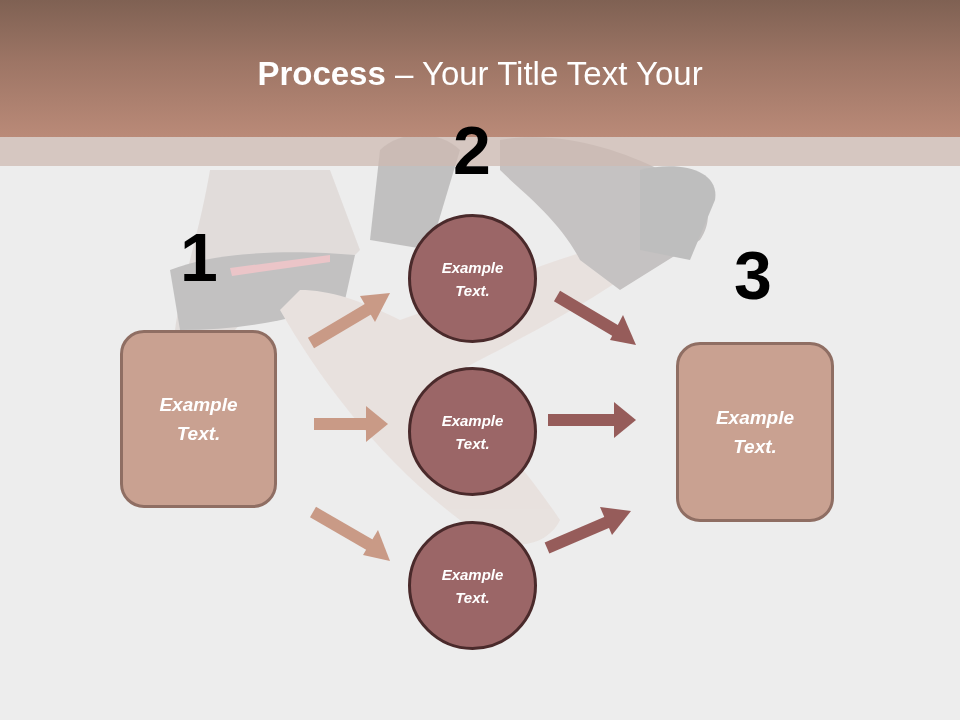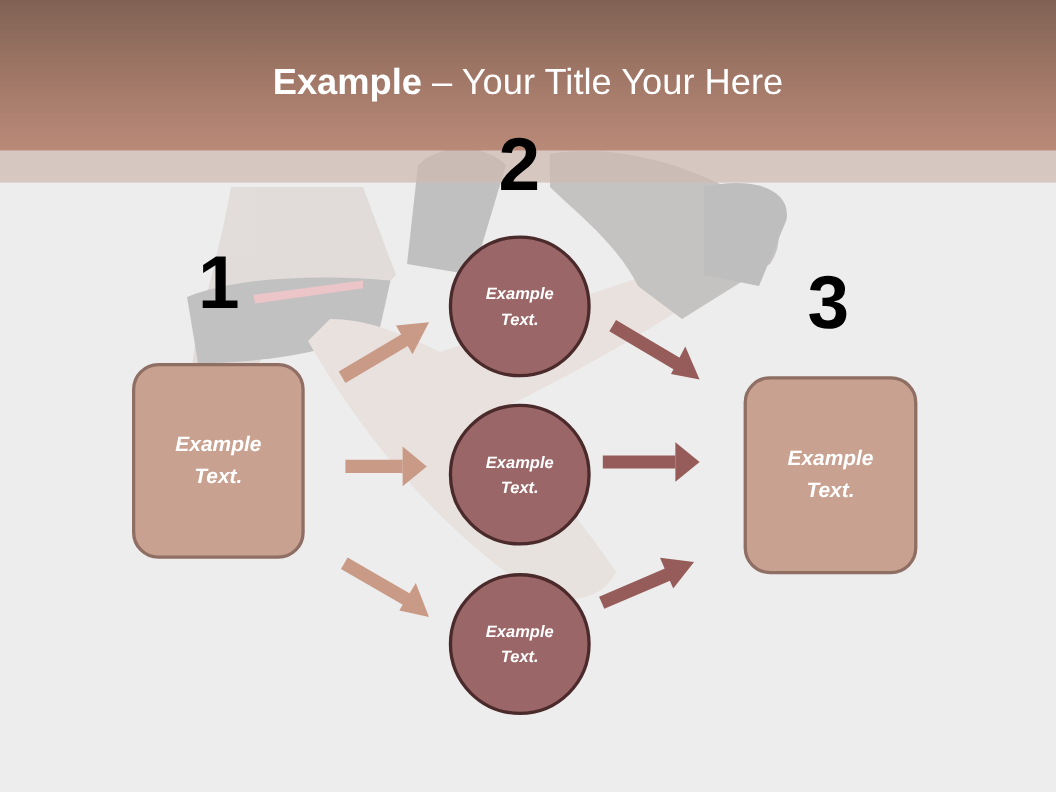--- a/index.html
+++ b/index.html
@@ -58,21 +58,21 @@
     <path d="M280 310 C320 380 380 460 460 520 C480 545 540 560 560 520 C520 460 480 420 440 380 C480 360 560 320 620 280 L590 250 C520 270 460 300 400 320 C360 300 330 290 300 290 Z" fill="#d8b9ad"></path>
     <path d="M380 150 C400 130 440 130 460 150 L430 250 L370 240 Z" fill="#2a2626"></path>
     <path d="M500 140 C560 130 620 150 660 170 C700 180 720 210 700 240 L620 290 L580 260 C560 220 520 190 500 170 Z" fill="#3a2e2c"></path>
     <path d="M640 170 C680 160 720 170 715 200 L690 260 L640 250 Z" fill="#1e1c1c"></path>
   </g>
 </svg>
 
 <div class="header"></div>
 <div class="header-band"></div>
 
-<div class="title"><b>Example</b><span> – Your Title Your Here</span></div>
+<div class="title"><b>Process</b><span> – Your Title Text Your</span></div>
 
 <svg class="arrows" viewBox="0 0 960 720">
 
   <g>
     <line x1="311" y1="343" x2="370" y2="308" stroke="#c99a86" stroke-width="12"></line>
     <polygon points="390,293 360,296 375,322" fill="#c99a86"></polygon>
   </g>
   <g>
     <line x1="314" y1="424" x2="366" y2="424" stroke="#c99a86" stroke-width="12"></line>
     <polygon points="388,424 366,406 366,442" fill="#c99a86"></polygon>

